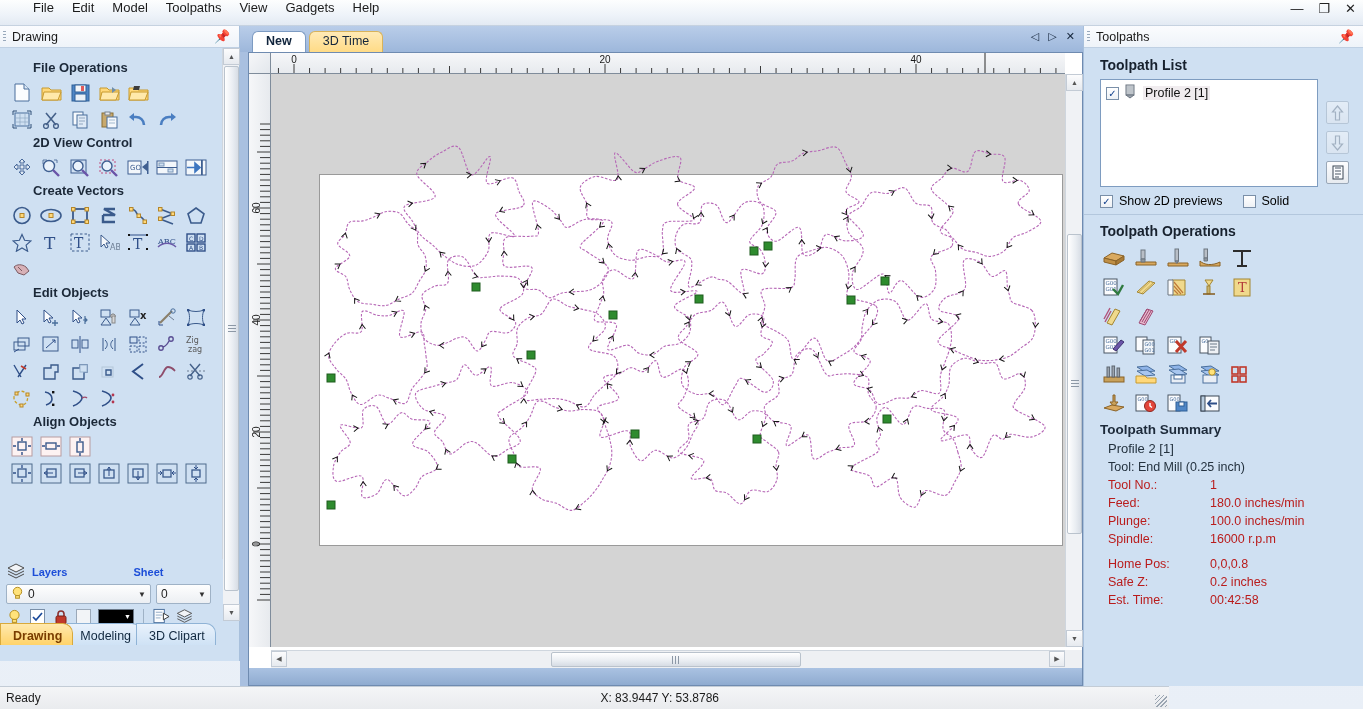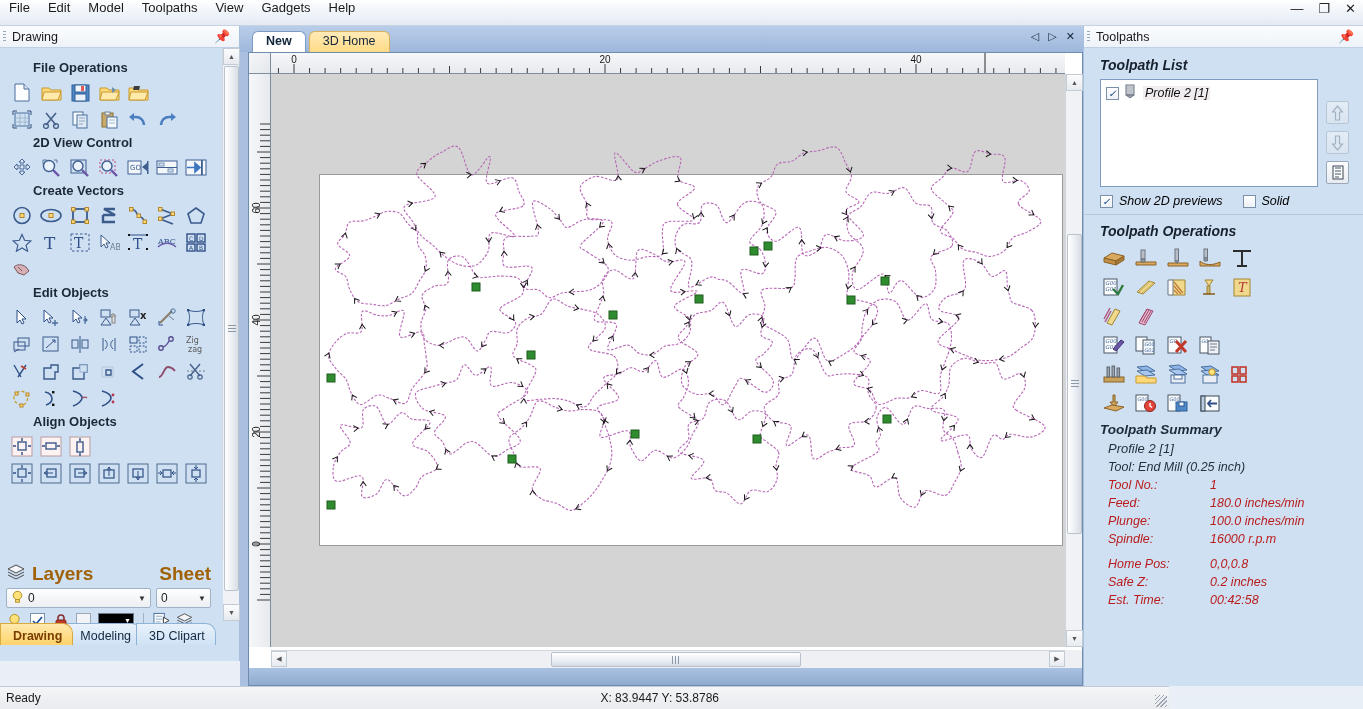--- a/index.html
+++ b/index.html
@@ -17,21 +17,21 @@
     width: 1363px; height: 709px;
     background: linear-gradient(180deg,#f4f7fb 0%, #e9eff7 100%);
   }
 
   
   .menubar {
     position: absolute; top: 0; left: 0; width: 1363px; height: 26px;
     background: linear-gradient(180deg,#fdfefe 0%, #eef3f9 60%, #e3eaf3 100%);
     border-bottom: 1px solid #c6d2e0;
   }
-  .menu-items { display: flex; align-items: center; height: 14px; padding-left: 0; }
+  .menu-items { display: flex; align-items: center; height: 14px; padding-left: 24px; }
   .menu-item {
     padding: 3px 9px; font-size: 13px; color: #1b1b1b; cursor: default;
     font-family: "Liberation Sans", sans-serif;
   }
   .wincontrols {
     position: absolute; right: 4px; top: 2px; display: flex; gap: 9px;
     align-items: center; font-size: 13px; color: #222;
   }
   .wincontrols span { cursor: pointer; padding: 0 3px; line-height: 14px; }
 
@@ -89,21 +89,21 @@
   .sb-thumb .grip3 {
     position: absolute; left: 3px; top: 50%; margin-top: -4px; width: 8px; height: 8px;
     background-image: repeating-linear-gradient(180deg,#8c98a6 0 1px,transparent 1px 3px);
   }
 
   
   .layers-bar {
     position: absolute; bottom: 40px; left: 0; width: 223px; height: 62px;
     background: #cfe0f2; padding: 4px 6px;
   }
-  .layers-head { display: flex; align-items: center; gap: 6px; font-weight: bold; font-size: 19px; color:#a16207; }
+  .layers-head { display: flex; align-items: center; gap: 6px; font-weight: bold; font-size: 11px; color:#1d4ed8; }
   .layers-head .sheet-lbl { margin-left: 60px; }
   .combo-row { display: flex; gap: 5px; margin-top: 3px; }
   .combo {
     height: 20px; border: 1px solid #9fb2c6; background: linear-gradient(180deg,#fefefe,#eceff3);
     display: flex; align-items: center; padding: 0 4px; font-size: 12px; color: #222;
     border-radius: 2px; cursor: pointer;
   }
   .combo .arrow { margin-left: auto; font-size: 8px; color: #333; }
   .combo.layer-combo { width: 145px; }
   .combo.sheet-combo { width: 55px; }
@@ -209,21 +209,21 @@
   .blue-strip {
     position: absolute; left: 0; right: 0; bottom: 0; height: 17px;
     background: linear-gradient(180deg,#aac2e2,#8fabd0);
   }
 
   
   .right-panel {
     position: absolute; right: 0; top: 26px; width: 280px; bottom: 23px;
     background: #cfe0f2; border-left: 1px solid #a8c0dc;
   }
-  .rp-body { padding: 6px 12px 0 16px; font-style: italic; }
+  .rp-body { padding: 6px 12px 0 16px; }
   .rp-h {
     font-weight: bold; font-size: 14px; color: #17212e; margin: 3px 0 6px 0;
   }
   .tp-list-wrap { display: flex; gap: 8px; }
   .tp-list {
     width: 218px; height: 108px; background: #fff; border: 1px solid #7e9cc0;
     padding: 4px 5px;
   }
   .tp-item { display: flex; align-items: center; gap: 5px; font-size: 12.5px; color:#111; }
   .tp-item .lbl { background: #f0ecef; padding: 0 2px; }
@@ -882,21 +882,21 @@
     <div class="bottom-tabs">
       <div class="btab active">Drawing</div>
       <div class="btab">Modeling</div>
       <div class="btab">3D Clipart</div>
     </div>
   </div>
 
   <div class="doc-area">
     <div class="tabstrip">
       <div class="dtab active">New</div>
-      <div class="dtab alt">3D Home</div>
+      <div class="dtab alt">3D Time</div>
       <div class="tab-nav">
         <span>◁</span>
         <span>▷</span>
         <span>✕</span>
       </div>
     </div>
 
     <div class="canvas-frame">
       <div class="ruler-corner"></div>
 

